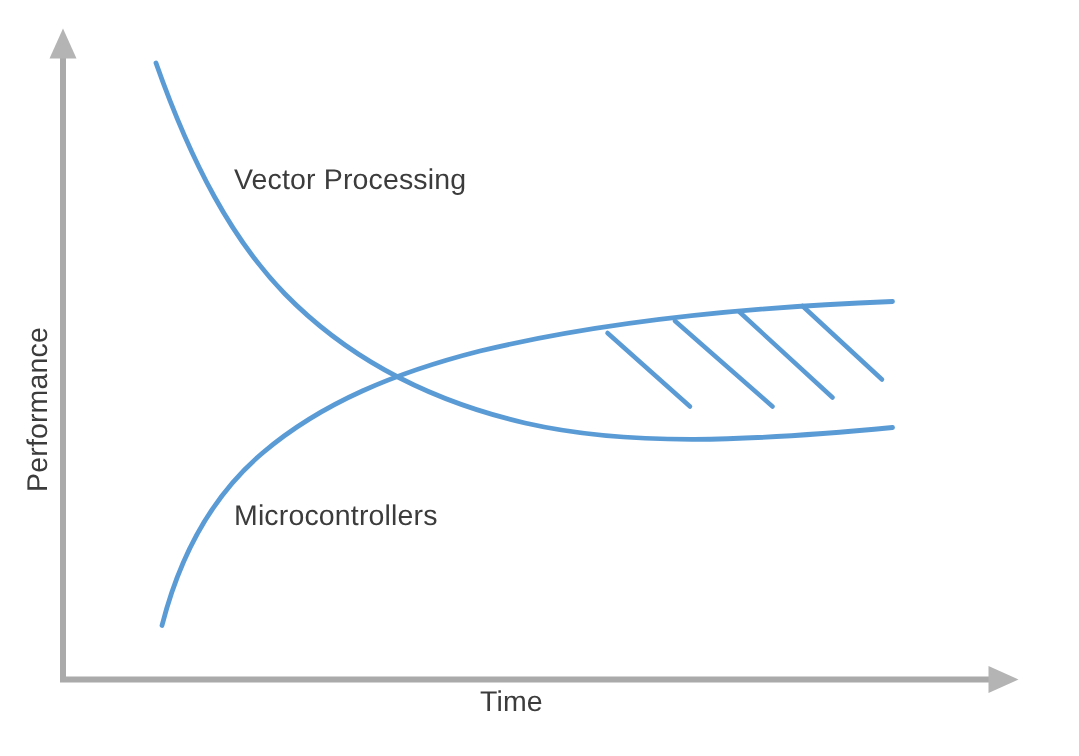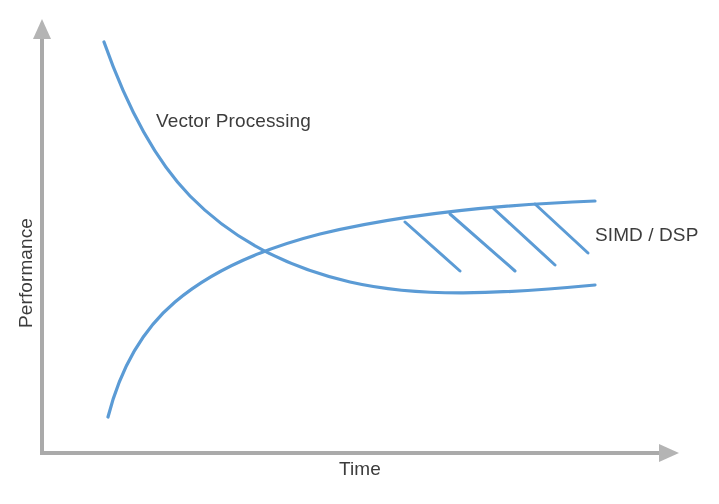--- a/index.html
+++ b/index.html
@@ -45,21 +45,20 @@
     left: 595px;
     top: 224px;
   }
   #label-tiny-aiml {
     left: 592px;
     top: 250px;
   }
   #label-time {
     left: 320px;
     top: 458px;
-    margin-left: 19px;
   }
   #label-performance {
     left: -34px;
     top: 262px;
     width: 120px;
     text-align: center;
     transform: rotate(-90deg);
     transform-origin: 50% 50%;
   }
 </style>
@@ -94,21 +93,21 @@
       <line x1="405" y1="222" x2="460" y2="271" stroke="#5B9BD5" stroke-width="3" stroke-linecap="round"></line>
       <line x1="450" y1="214" x2="515" y2="271" stroke="#5B9BD5" stroke-width="3" stroke-linecap="round"></line>
       <line x1="493" y1="208" x2="555" y2="265" stroke="#5B9BD5" stroke-width="3" stroke-linecap="round"></line>
       <line x1="535" y1="204" x2="588" y2="253" stroke="#5B9BD5" stroke-width="3" stroke-linecap="round"></line>
     </g>
 
   </svg>
 
   <div class="lbl" id="label-vector-processing">Vector Processing</div>
 
+  <div class="lbl" id="label-microcontrollers">Microcontrollers</div>
 
-  <div class="lbl" id="label-simd-dsp">SIMD / DSP</div>
 
 
   <div class="lbl" id="label-time">Time</div>
 
   <div class="lbl" id="label-performance">Performance</div>
 
 </div>
 
 </body></html>

